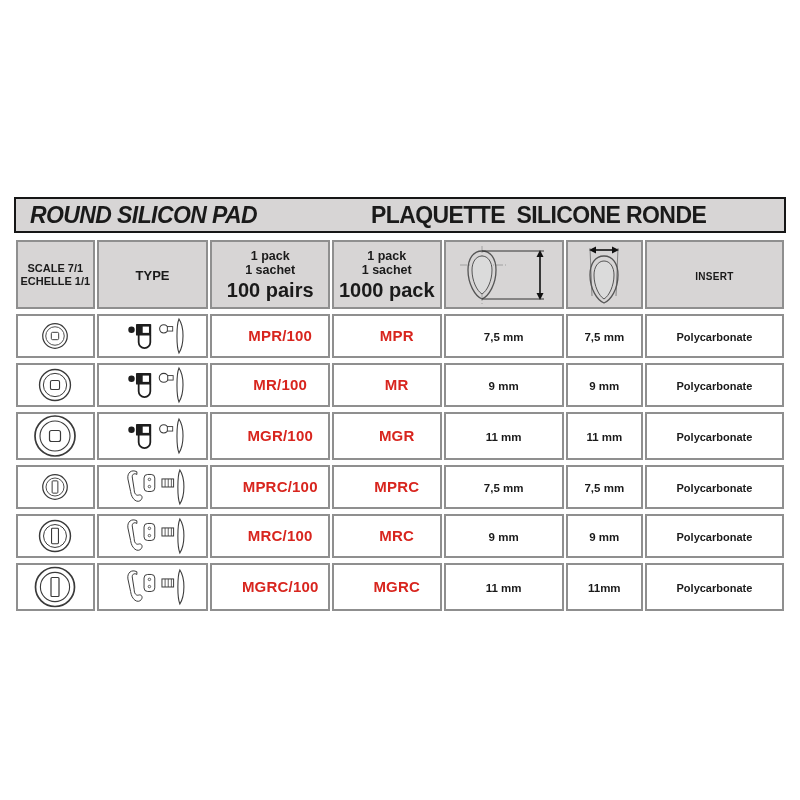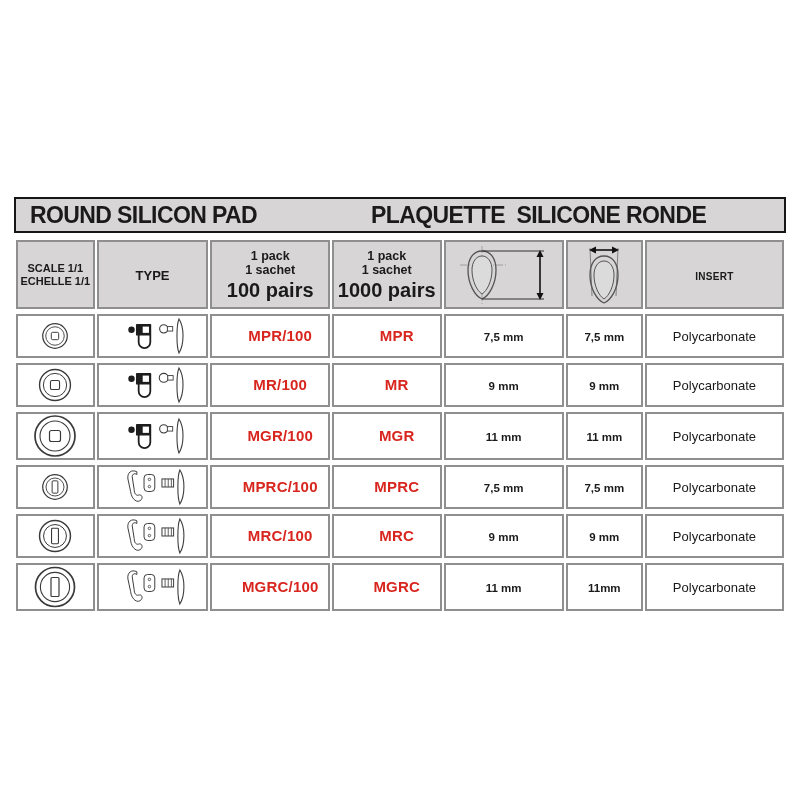--- a/index.html
+++ b/index.html
@@ -10,20 +10,21 @@
   }
   
   .title-bar{
     position:absolute;left:14px;top:197px;width:772px;height:36px;
     box-sizing:border-box;background:#d7d5d5;border:2px solid #161616;
     display:flex;align-items:center;
   }
   .title-bar .t-left{
     font-weight:bold;font-size:23px;letter-spacing:-0.6px;margin-left:14px;
     white-space:pre;
+    font-style:italic;
   }
   .title-bar .t-right{
     position:absolute;left:355px;font-weight:bold;font-size:23px;
     letter-spacing:-0.6px;white-space:pre;
   }
   
   table.catalog{
     position:absolute;left:14px;top:235px;width:772px;
     border-collapse:separate;border-spacing:2px 5px;table-layout:fixed;
   }
@@ -34,21 +35,21 @@
   }
   table.catalog th{background:#d7d5d5;height:69px;}
   table.catalog td{height:42px;}
   .hdr-small{font-weight:bold;font-size:11px;line-height:13px;}
   .hdr-type{font-weight:bold;font-size:13px;}
   .hdr-pack .pk{font-weight:bold;font-size:12.5px;line-height:14px;}
   .hdr-pack .pairs{font-weight:bold;font-size:20px;line-height:22px;margin-top:2px;}
   .hdr-insert{font-weight:bold;font-size:10px;letter-spacing:0.3px;}
   .code{font-weight:bold;font-size:15px;color:#d8251e;letter-spacing:0.2px;margin-left:20px;}
   .mm{font-weight:bold;font-size:11.5px;margin-top:16px;}
-  .insert-val{font-weight:normal;font-size:13px;}
+  .insert-val{font-weight:bold;font-size:11px;}
   .icon-wrap{display:flex;align-items:center;justify-content:center;height:100%;}
   svg{display:block;}
 </style>
 </head>
 <body>
 
 <div class="title-bar">
   <span class="t-left">ROUND SILICON PAD</span>
   <span class="t-right">PLAQUETTE  SILICONE RONDE</span>
 </div>
@@ -59,35 +60,35 @@
       <col style="width:14.8%">
       <col style="width:15.8%">
     <col style="width:14.5%">
       <col style="width:15.9%">
       <col style="width:10.2%">
     <col style="width:18.4%">
   </colgroup>
   <thead>
   <tr>
     <th>
-      <div class="hdr-small">SCALE 1/1</div>
+      <div class="hdr-small">SCALE 7/1</div>
       <div class="hdr-small">ECHELLE 1/1</div>
     </th>
     <th>
       <span class="hdr-type">TYPE</span>
     </th>
     <th class="hdr-pack">
       <div class="pk">1 pack</div>
       <div class="pk">1 sachet</div>
       <div class="pairs">100 pairs</div>
     </th>
     <th class="hdr-pack">
       <div class="pk">1 pack</div>
       <div class="pk">1 sachet</div>
-      <div class="pairs">1000 pairs</div>
+      <div class="pairs">1000 pack</div>
     </th>
     <th>
       <div class="icon-wrap">
         <svg width="104" height="62" viewBox="0 0 104 62">
           <line x1="30" y1="2" x2="30" y2="60" stroke="#9a9a9a" stroke-width="0.9" stroke-dasharray="7,2,1,2"></line>
           <line x1="8" y1="21" x2="54" y2="21" stroke="#9a9a9a" stroke-width="0.9" stroke-dasharray="7,2,1,2"></line>
           <path d="M30,7 C39,7 44,15 44,26 C44,40 37,52 30,55 C23,52 16,40 16,26 C16,15 21,7 30,7 Z" fill="none" stroke="#555" stroke-width="1.3"></path>
           <path d="M30,12 C36,12 40,18 40,26 C40,37 35,47 30,50 C25,47 20,37 20,26 C20,18 24,12 30,12 Z" fill="#dbdbdb" stroke="#555" stroke-width="1"></path>
           <line x1="30" y1="7" x2="92" y2="7" stroke="#333" stroke-width="1"></line>
           <line x1="30" y1="55" x2="92" y2="55" stroke="#333" stroke-width="1"></line>

